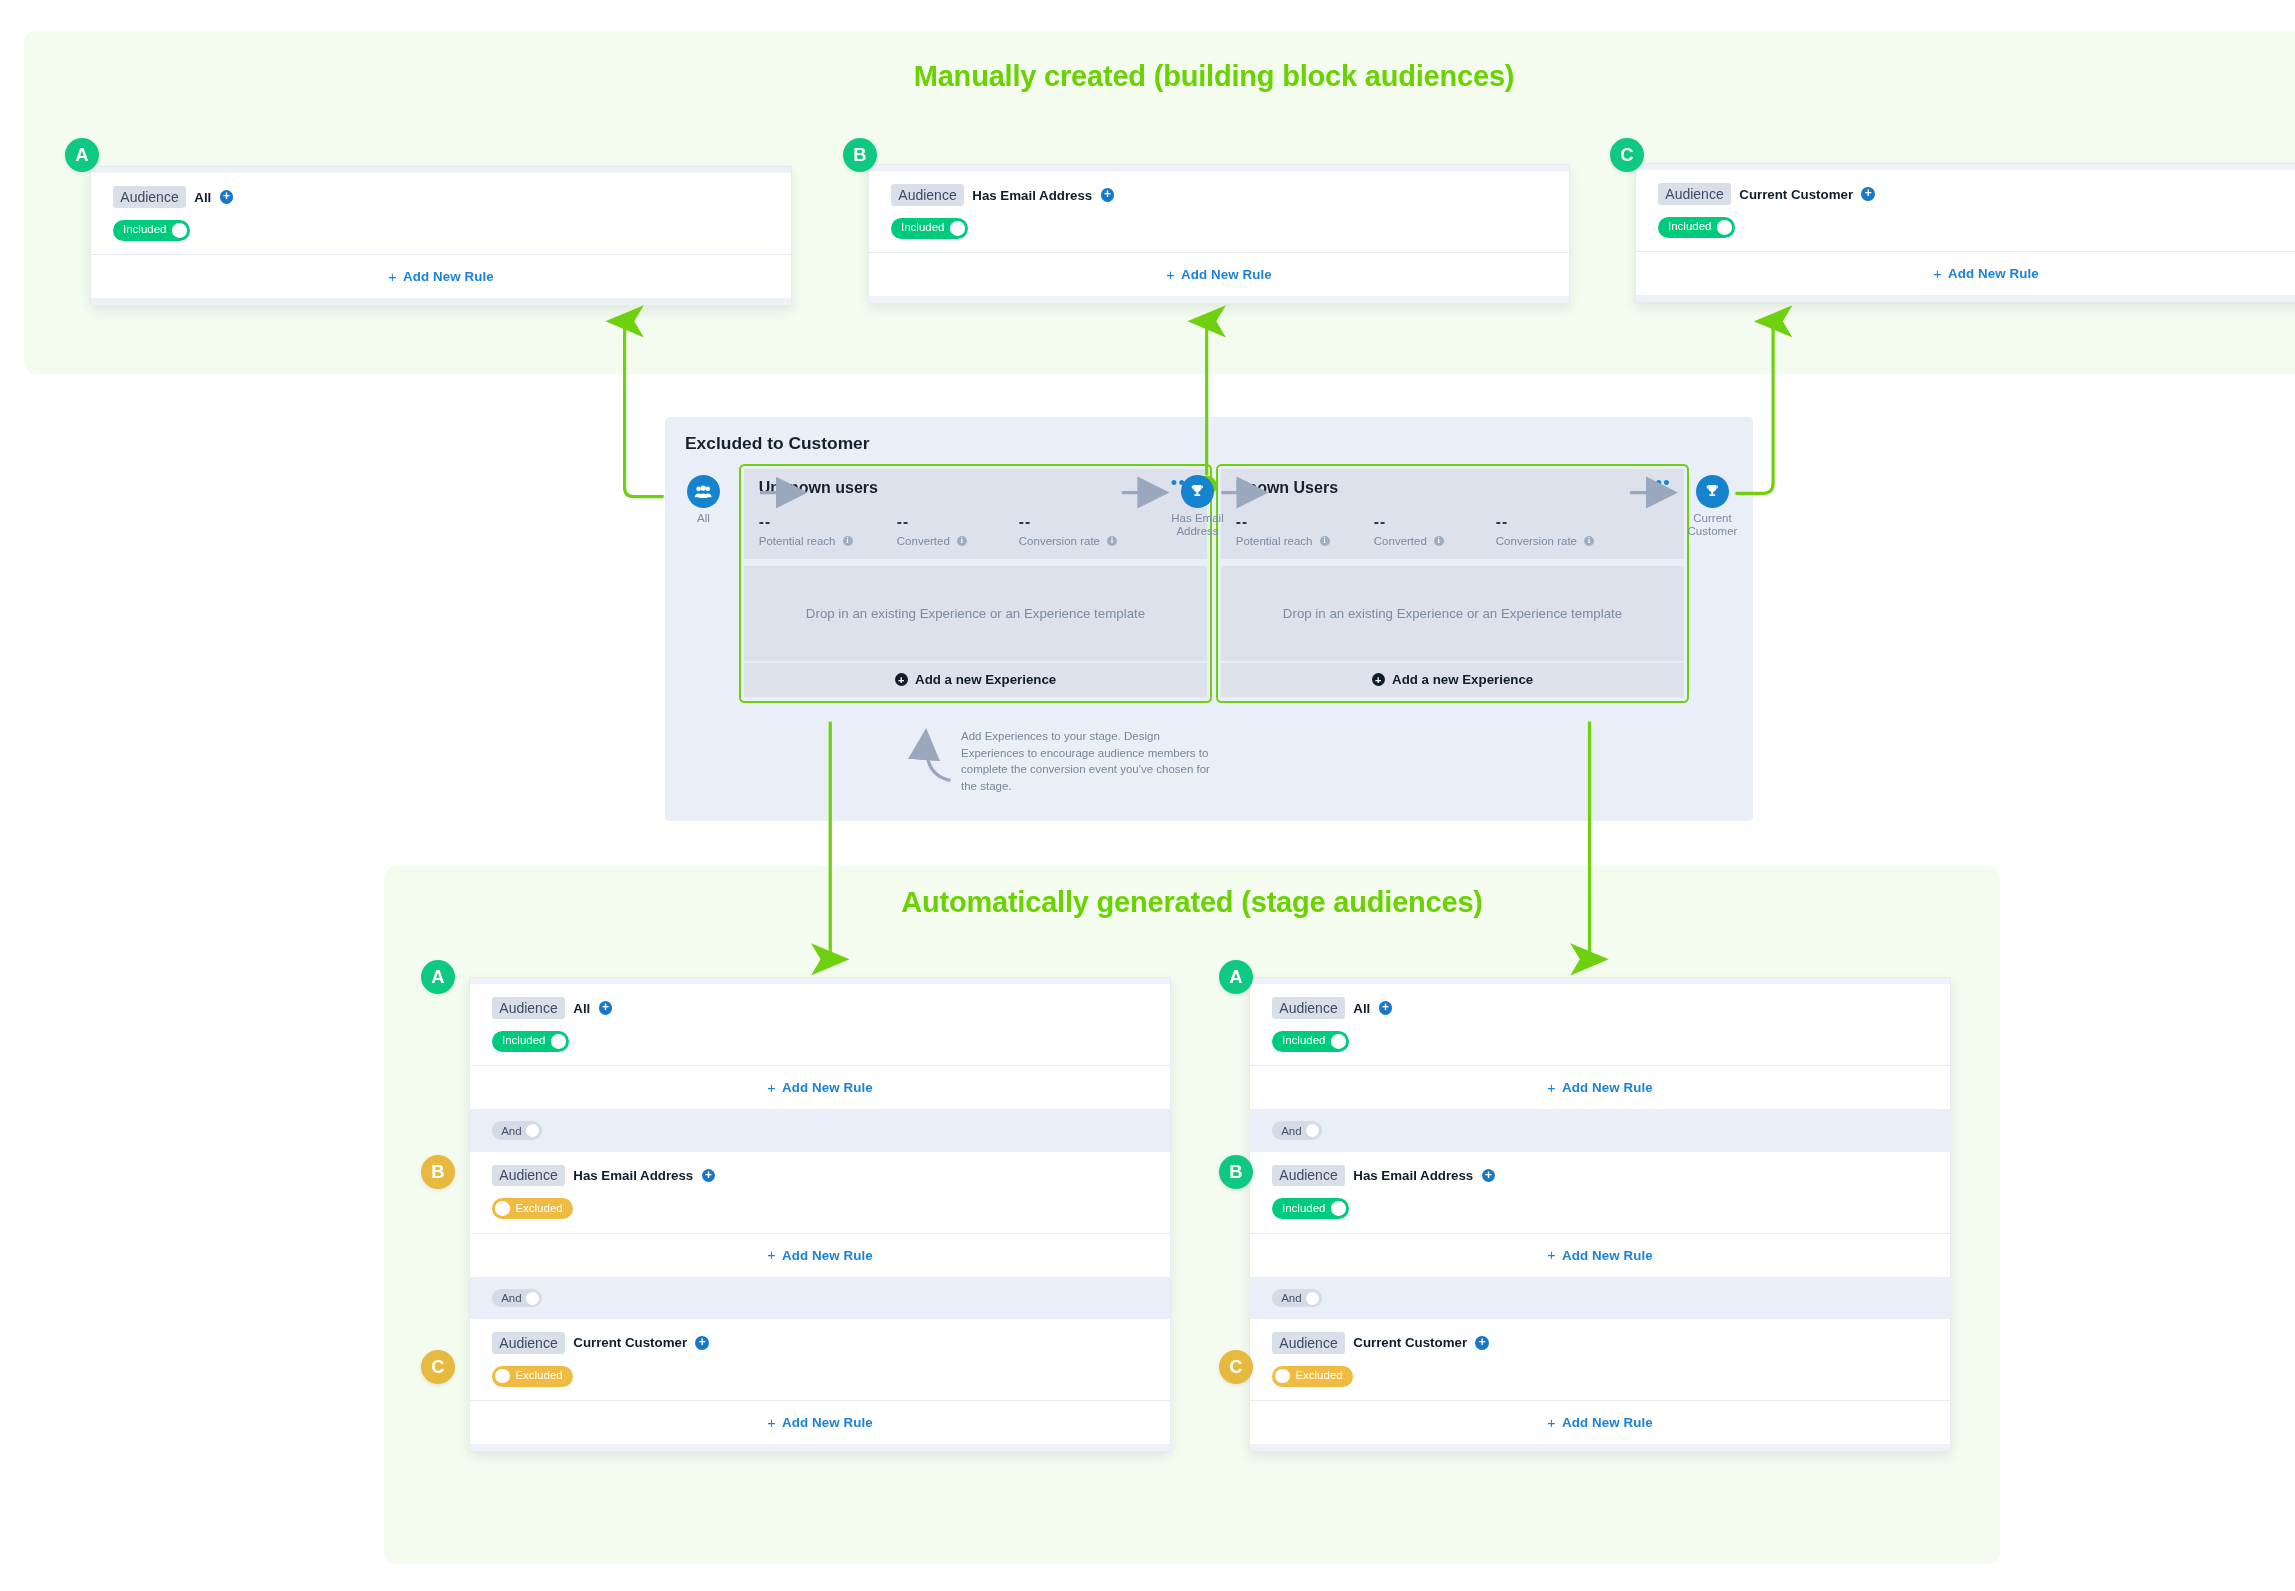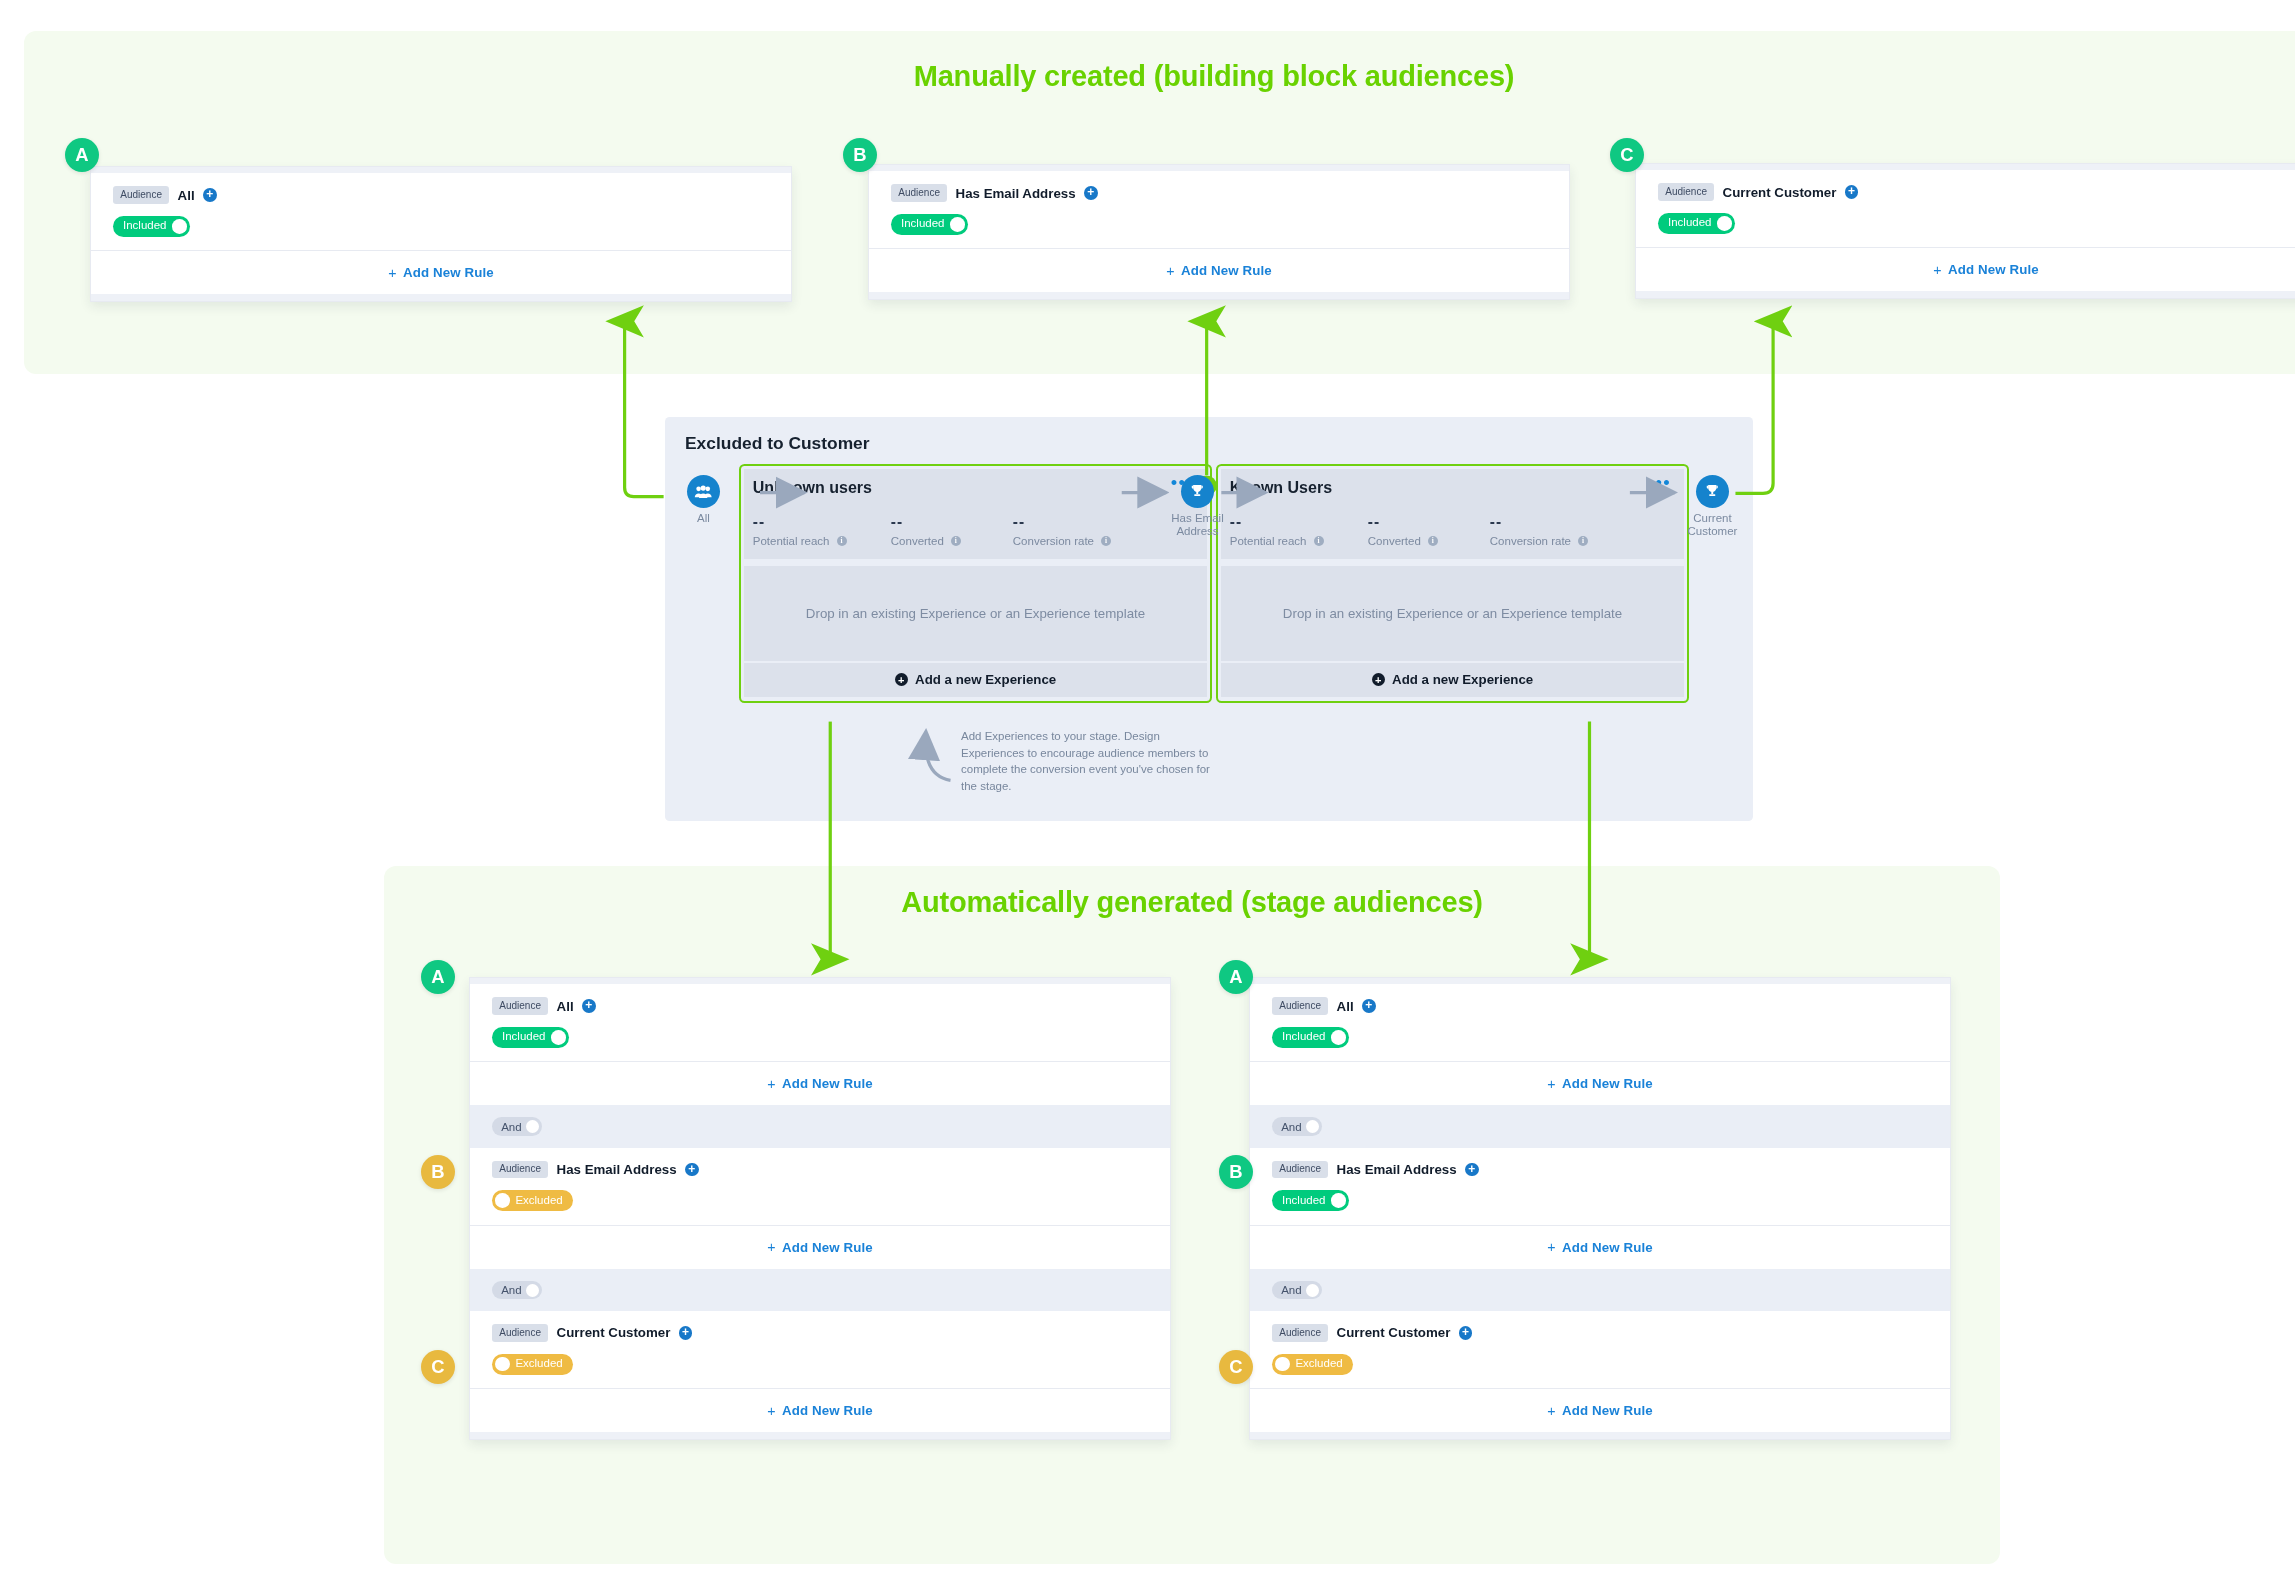--- a/index.html
+++ b/index.html
@@ -27,21 +27,21 @@
   
   .aud-card{
     position:absolute; background:#ffffff;
     border:0.5px solid #e7eaf1;
     box-shadow:0 4.6px 11px rgba(30,45,70,.09);
   }
   .card-pad   { background:#eef1f7; height:6.4px; width:100%; }
   .rule-body  { background:#fff; padding:13px 22px 13.8px 22px; }
   .aud-line   { display:flex; align-items:center; gap:8.3px; }
   .pill-label {
-    background:#d9dfe9; color:#3e4b63; font-size:10px;
+    background:#d9dfe9; color:#3e4b63; font-size:14px;
     padding:3.2px 7.3px 4.1px 7.3px; border-radius:3.2px; line-height:1;
   }
   .aud-name   { font-size:13.3px; color:#111c2b; font-weight:600; white-space:nowrap;}
   .plus-badge{
     width:13.8px;height:13.8px;border-radius:50%;background:#1878c8;
     display:inline-flex;align-items:center;justify-content:center;
     color:#fff;font-size:12px;font-weight:bold;line-height:0;flex:none;
   }
   .plus-badge span{ position:relative; top:-0.9px; }
 
@@ -96,21 +96,21 @@
 
   .expcard{
     position:absolute; top:464px; width:473px; height:239px;
     border:2.3px solid #6fd010; border-radius:5.5px; background:#eaeef6;
     padding:2.8px;
   }
   #expcard-left { left:739px; }
   #expcard-right{ left:1216px; }
 
   .exp-head{
-    background:#dce1eb; padding:10px 13px 12px 9px;
+    background:#dce1eb; padding:10px 13px 12px 15px;
   }
   .exp-title{ font-size:16px; font-weight:600; color:#16212f; }
   .exp-dots{ color:#1387d8; font-size:18.4px; letter-spacing:1.4px; line-height:.4;}
   .exp-head-top{ display:flex; align-items:flex-start; justify-content:space-between; }
   .metrics{ display:flex; margin-top:16.5px; }
   .metric{ }
   .metric .val{ font-size:15.6px; font-weight:700; color:#2b394f; letter-spacing:0.9px; }
   .metric .lbl{ font-size:11.5px; color:#7c8aa0; margin-top:3.7px; display:flex; align-items:center; gap:7px;}
   .info-i{
     width:10px;height:10px;border-radius:50%;background:#9fadc1;color:#fff;

